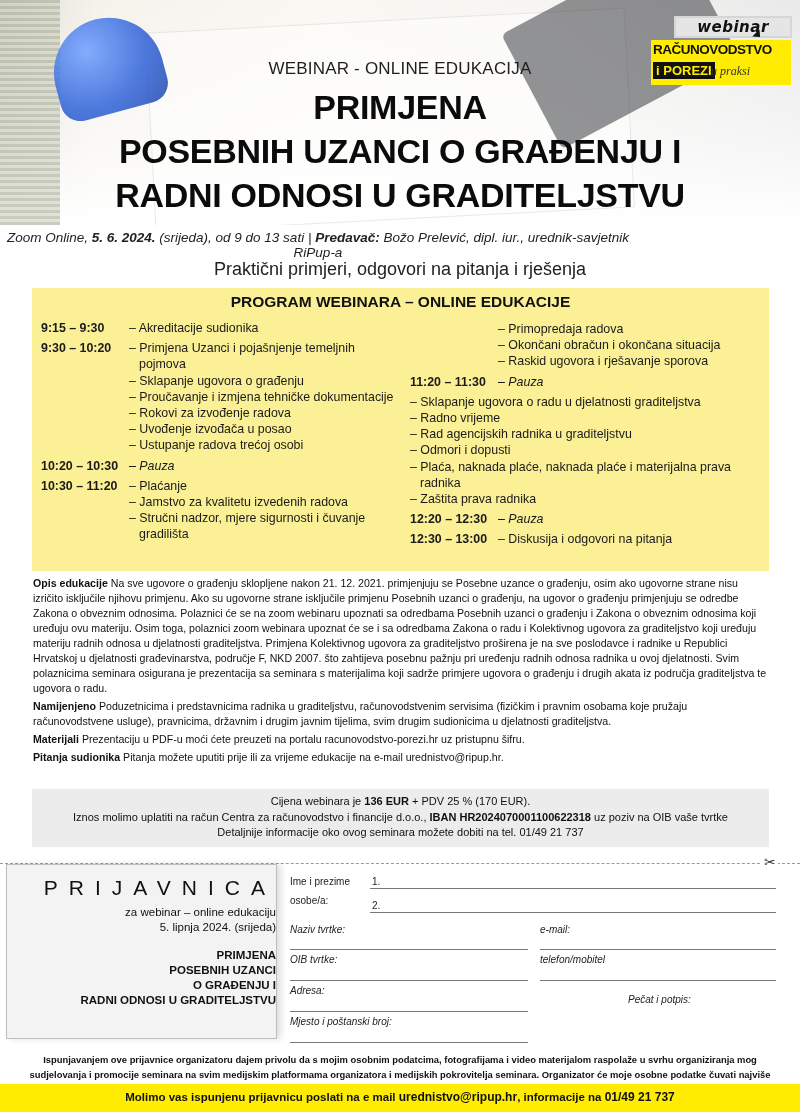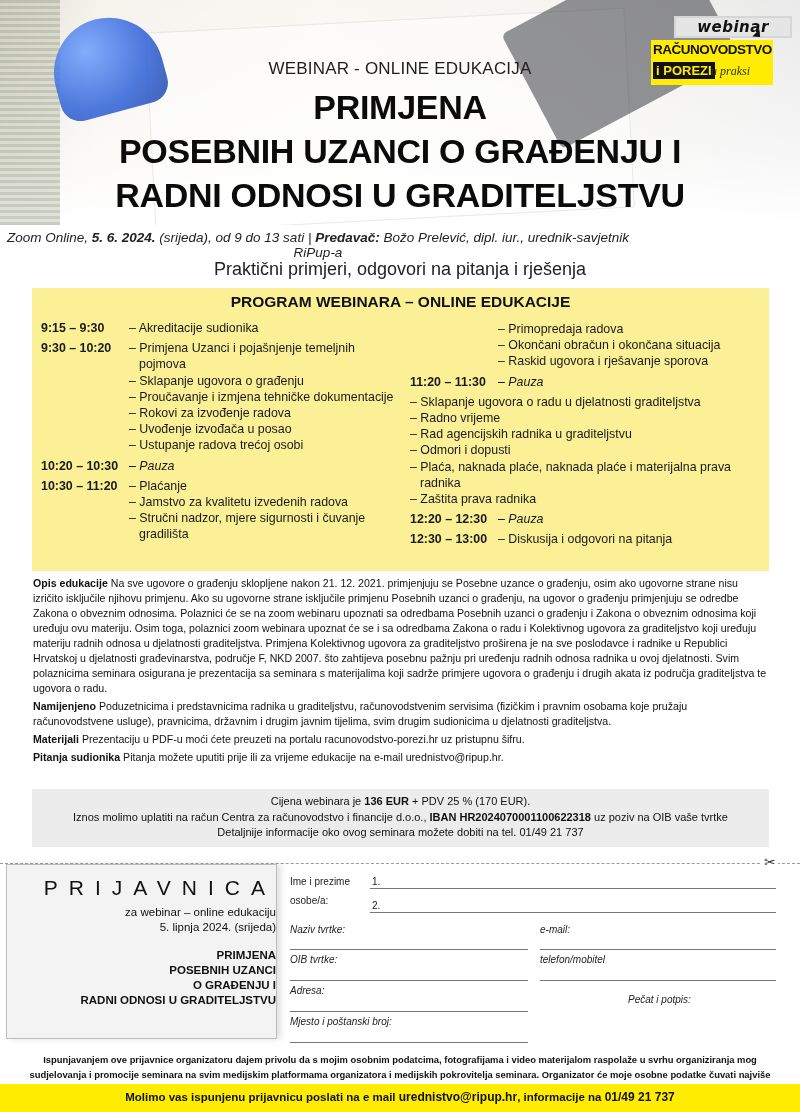--- a/index.html
+++ b/index.html
@@ -18,21 +18,21 @@
   .hero .helmet { position:absolute; left:52px; top:18px; width:110px; height:95px; border-radius:55px 55px 20px 20px;
     background: radial-gradient(circle at 35% 30%, #6fa0ff, #2f62d8 60%, #1d46aa); opacity:.85; transform: rotate(-15deg); }
   .hero .laptop { position:absolute; left:520px; top:-20px; width:200px; height:130px; background:#3a3d42; opacity:.55;
     transform: rotate(-28deg); border-radius:6px; }
   .hero .paper { position:absolute; left:150px; top:20px; width:480px; height:200px; background:rgba(255,255,255,.45);
     border:1px solid rgba(200,200,200,.4); transform: rotate(-3deg); }
 
   .logo { position:absolute; left:651px; top:16px; width:122px; height:69px; }
   .logo .top { position:absolute; left:3px; top:0; width:118px; height:22px; background:#e5e5e5; border:2px solid #d6d6d6;
     font-family:"DejaVu Sans", sans-serif; font-weight:bold; font-style:italic; font-size:15px; color:#111; text-align:center; line-height:18px; letter-spacing:.5px;margin-left:20px; }
-  .logo .bot { position:absolute; left:0; top:24px; width:122px; height:45px; background:#ffec00; }
+  .logo .bot { position:absolute; left:0; top:24px; width:140px; height:45px; background:#ffec00; }
   .logo .l1 { position:absolute; left:2px; top:2px; font-family:"Liberation Sans Narrow","Liberation Sans", sans-serif; font-weight:bold; font-size:13.5px; color:#111; letter-spacing:-.5px; }
   .logo .l2 { position:absolute; left:2px; top:22px; background:#111; color:#ffec00; font-weight:bold; font-size:13px; padding:1px 3px; }
   .logo .l3 { position:absolute; left:60px; top:24px; font-family:"Liberation Serif", serif; font-style:italic; font-size:12px; color:#333; }
   .logo .cursor { position:absolute; left:104px; top:14px; width:0; height:0; border-left:6px solid #111; border-top:5px solid transparent; border-bottom:5px solid transparent; transform: rotate(45deg); }
 
   .kicker { position:absolute; left:0; top:59px; width:800px; text-align:center; font-size:17px; letter-spacing:.2px; color:#1e1e1e; }
   .title { position:absolute; left:0; top:85px; width:800px; text-align:center; font-weight:bold; font-size:34px; line-height:44px; color:#0b0b0b; letter-spacing:-.3px; }
 
   .meta { position:absolute; left:0; top:230px; width:636px; text-align:center; font-size:13.5px; font-style:italic; color:#222; }
   .meta b { font-style:italic; }

